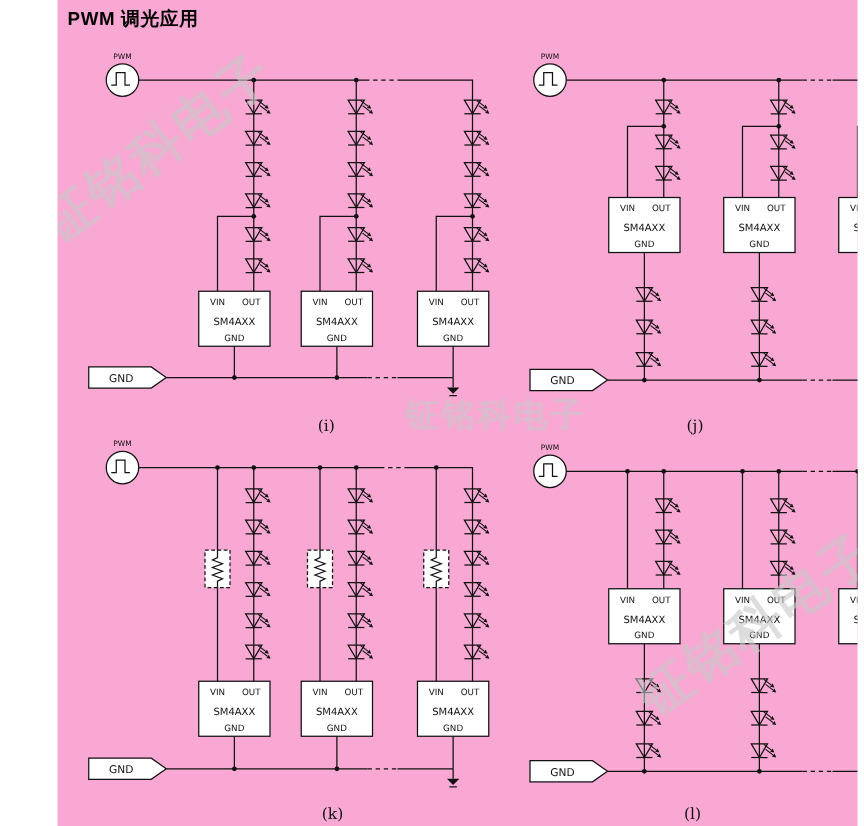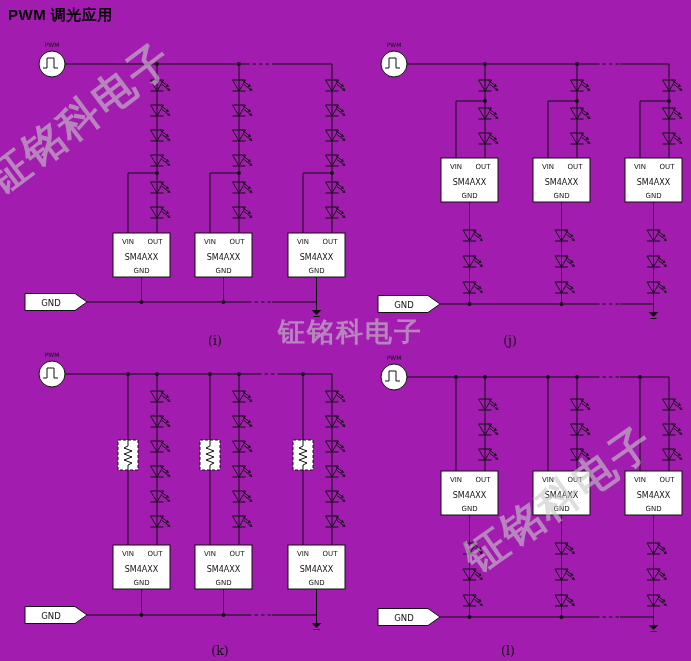--- a/index.html
+++ b/index.html
@@ -1,17 +1,17 @@
 <!DOCTYPE html>
 <html><head>
 <meta charset="utf-8">
 <style>
   html,body{margin:0;padding:0;background:#fff;}
-  .stage{position:relative;width:691px;height:661px;background:#a21caf;overflow:hidden;
-         font-family:"Liberation Sans",sans-serif;}
+  .stage{position:relative;width:640px;height:661px;background:#f9a8d4;overflow:hidden;
+         font-family:"Liberation Sans",sans-serif;margin-left:46px;}
   .title{position:absolute;left:8px;top:6px;margin:0;font-size:15px;font-weight:bold;
          color:#000;letter-spacing:.5px;}
   svg{position:absolute;left:0;top:0;}
   svg text{font-family:"DejaVu Sans","Liberation Sans",sans-serif;fill:#111;}
   .w{stroke:#111;stroke-width:1;fill:none;}
   .dash{stroke-dasharray:3.5,3;}
   .box{fill:#fff;stroke:#111;stroke-width:1;}
   .fillb{fill:#111;stroke:none;}
   .t6{font-size:6px;text-anchor:middle;}
   .t7{font-size:7px;text-anchor:middle;}

